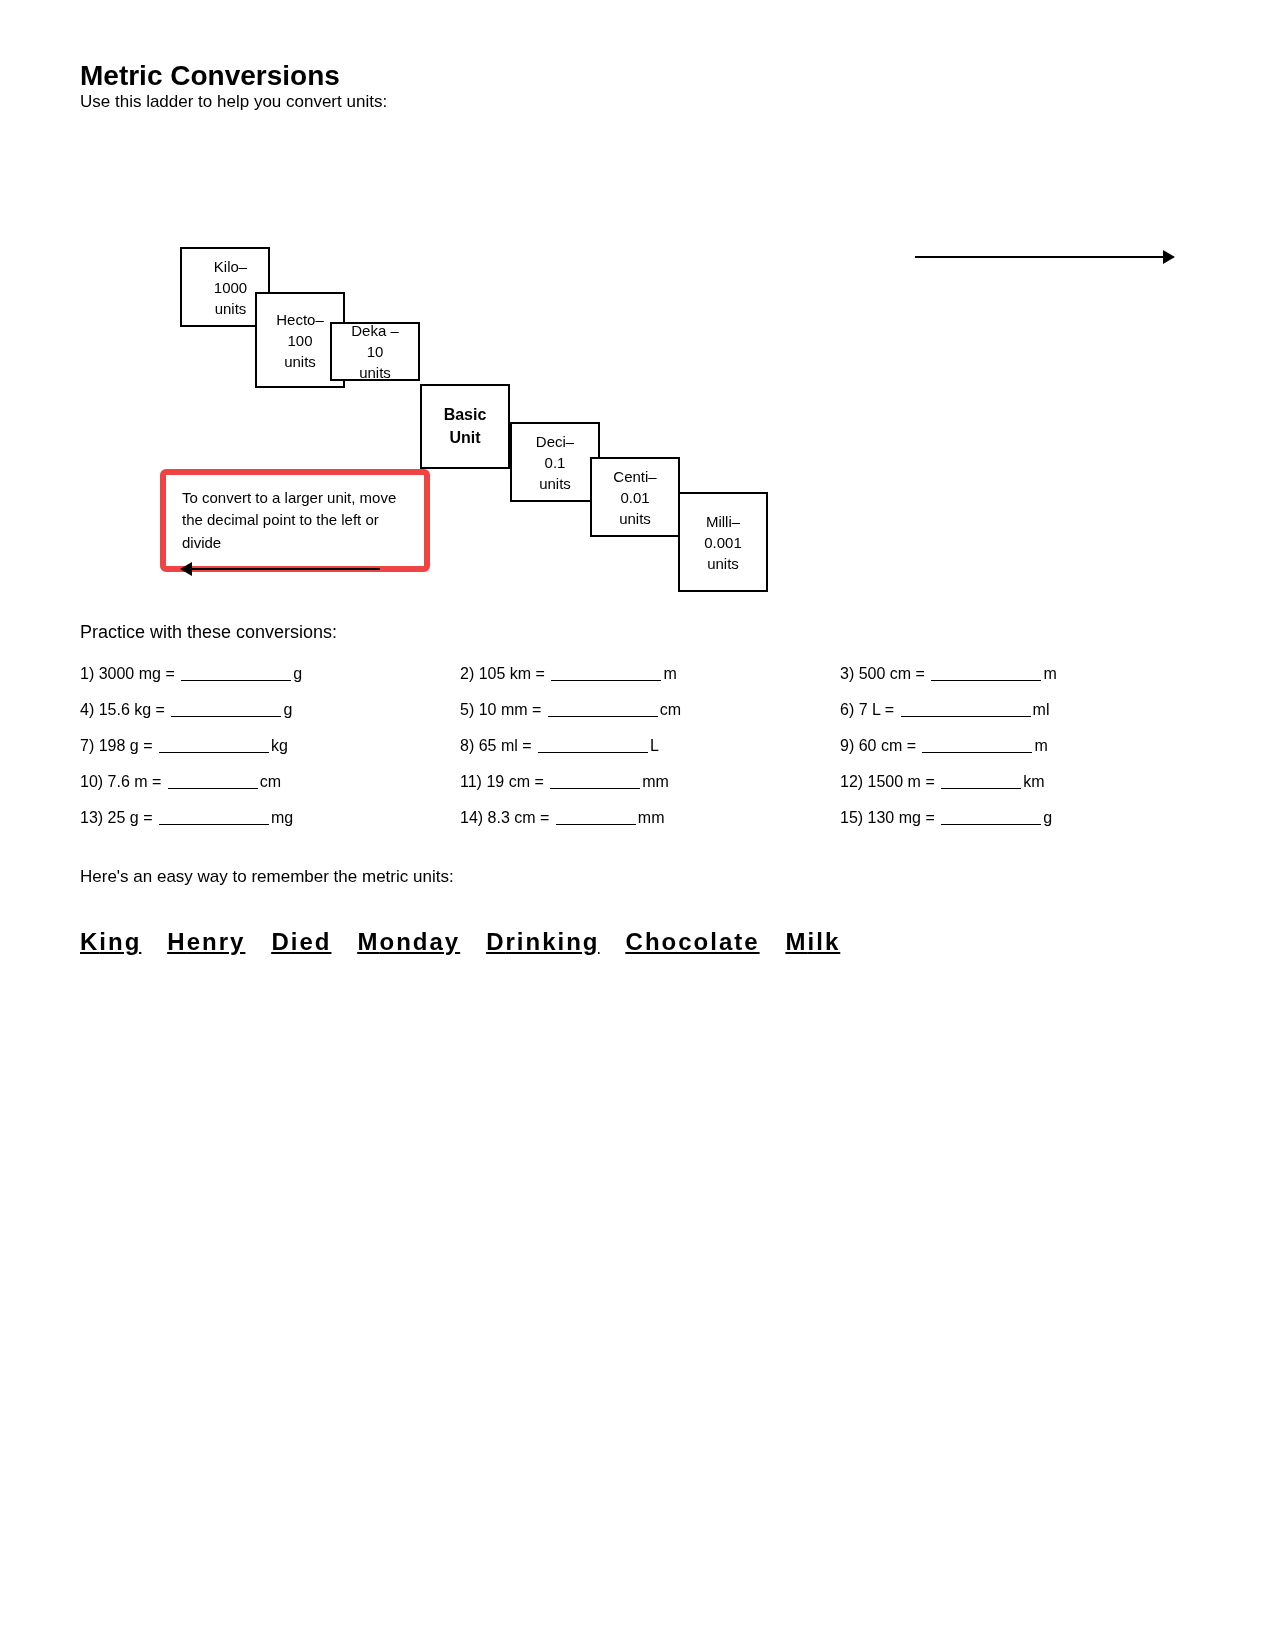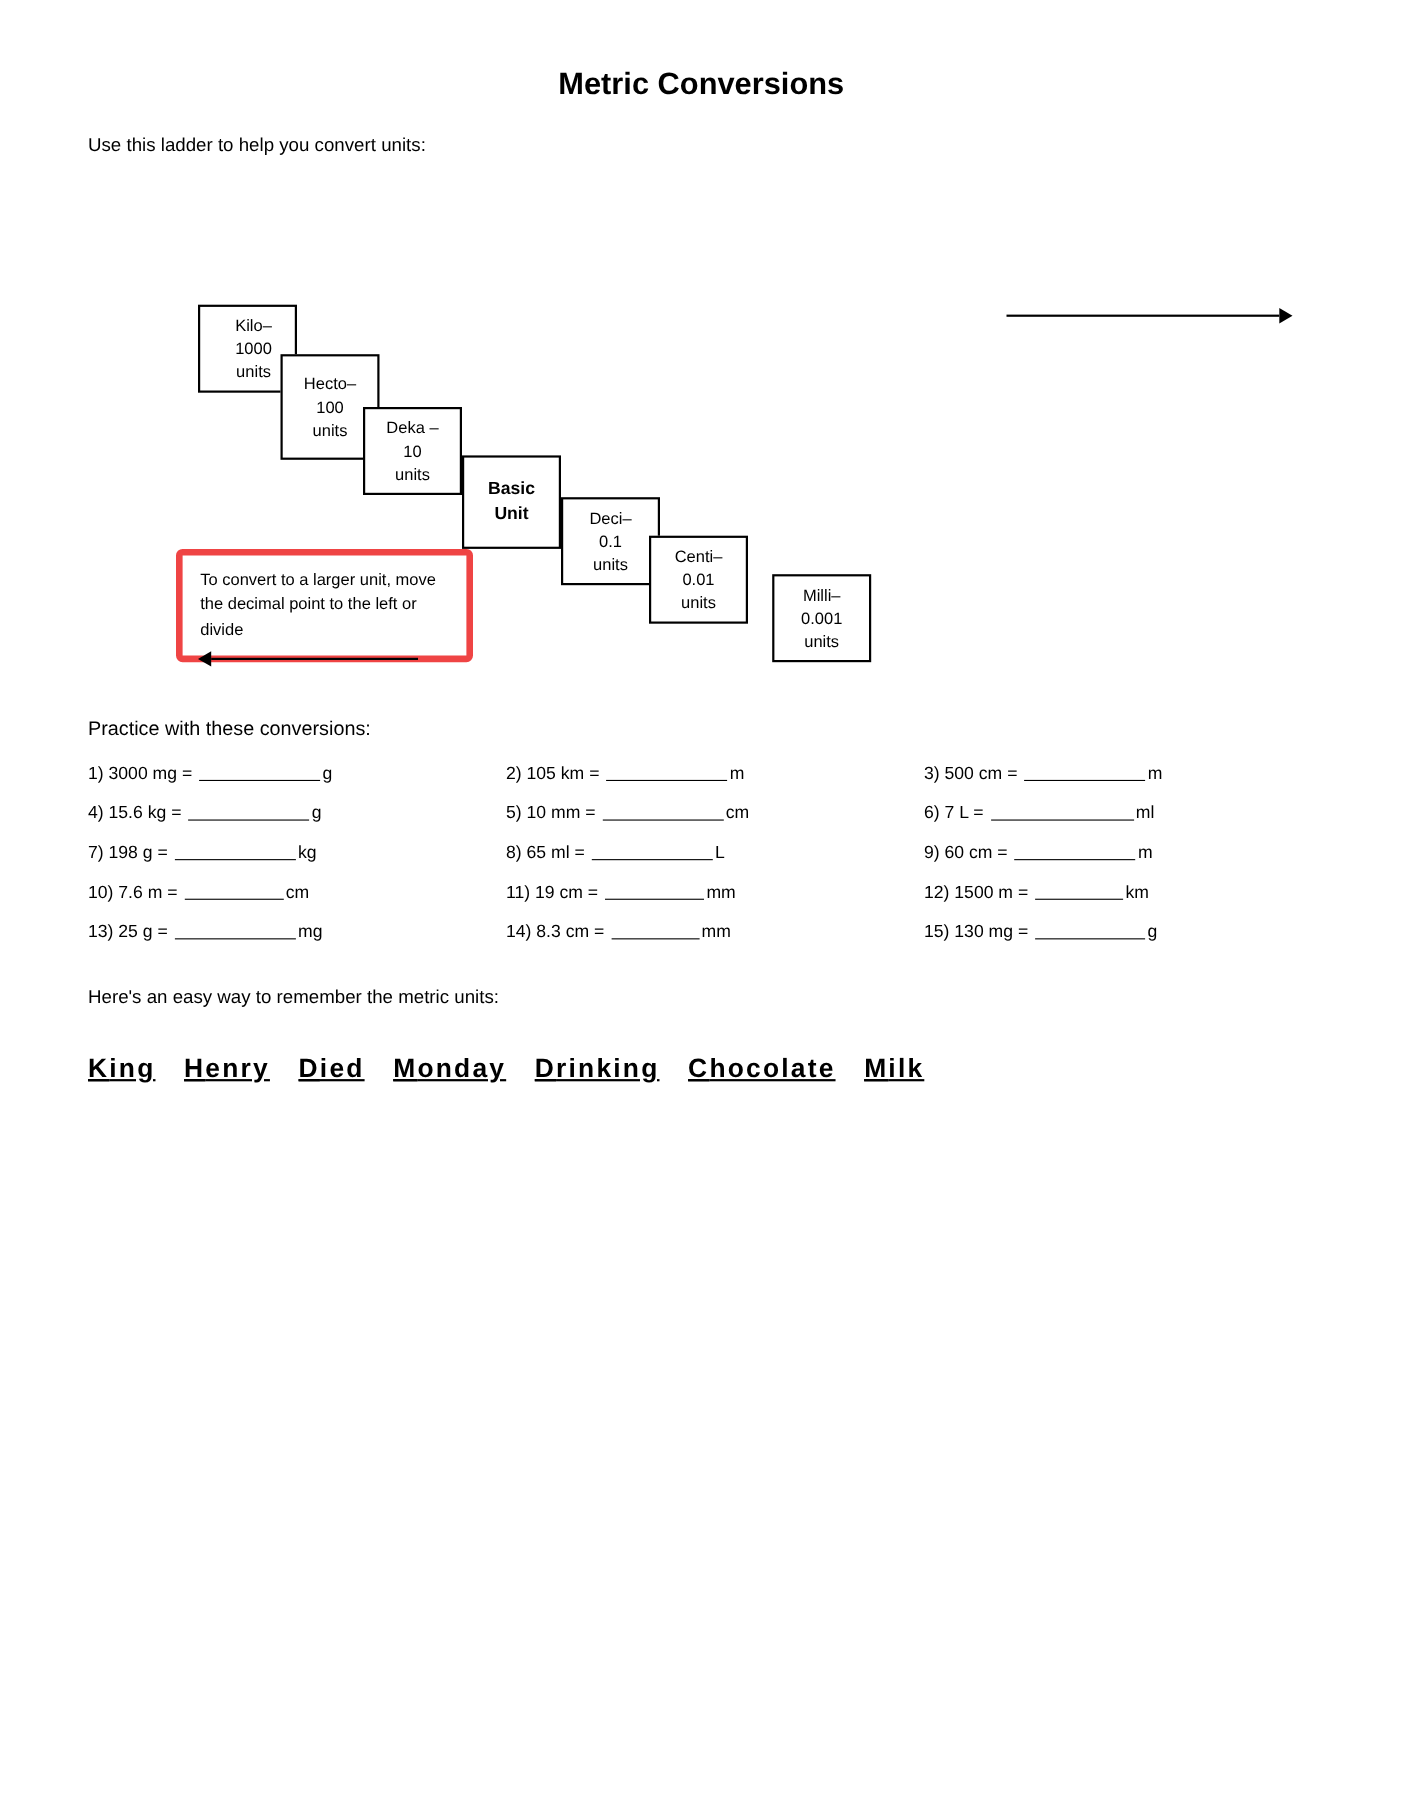--- a/index.html
+++ b/index.html
@@ -7,24 +7,22 @@
       background: #fff;
       font-family: Arial, sans-serif;
       font-size: 16px;
       color: #000;
       width: 1275px;
       min-height: 1650px;
       padding: 60px 80px;
     }
 
     h1 {
-      text-align: center;
       font-size: 28px;
       font-weight: bold;
-      margin-bottom: 30px;
       font-family: Arial, sans-serif;
     }
 
     .intro-text {
       font-size: 17px;
       margin-bottom: 20px;
     }
 
     
     .ladder-area {
@@ -93,23 +91,23 @@
 
     .step-hecto {
       left: 175px;
       top: 160px;
       width: 90px;
       height: 96px;
     }
 
     .step-deka {
       left: 250px;
-      top: 208px;
-      width: 90px;
-      height: 80px;
+      top: 190px;
+      width: 90px;
+      height: 59px;
     }
 
     .step-basic {
       left: 340px;
       top: 252px;
       width: 90px;
       height: 85px;
       font-weight: bold;
       font-size: 16px;
     }
@@ -122,24 +120,24 @@
     }
 
     .step-centi {
       left: 510px;
       top: 325px;
       width: 90px;
       height: 80px;
     }
 
     .step-milli {
-      left: 622px;
+      left: 598px;
       top: 360px;
       width: 90px;
-      height: 80px;
+      height: 100px;
     }
 
     
     .left-box {
       position: absolute;
       bottom: 20px;
       left: 80px;
       width: 270px;
       border: 6px solid #ef4444;
       border-radius: 6px;

